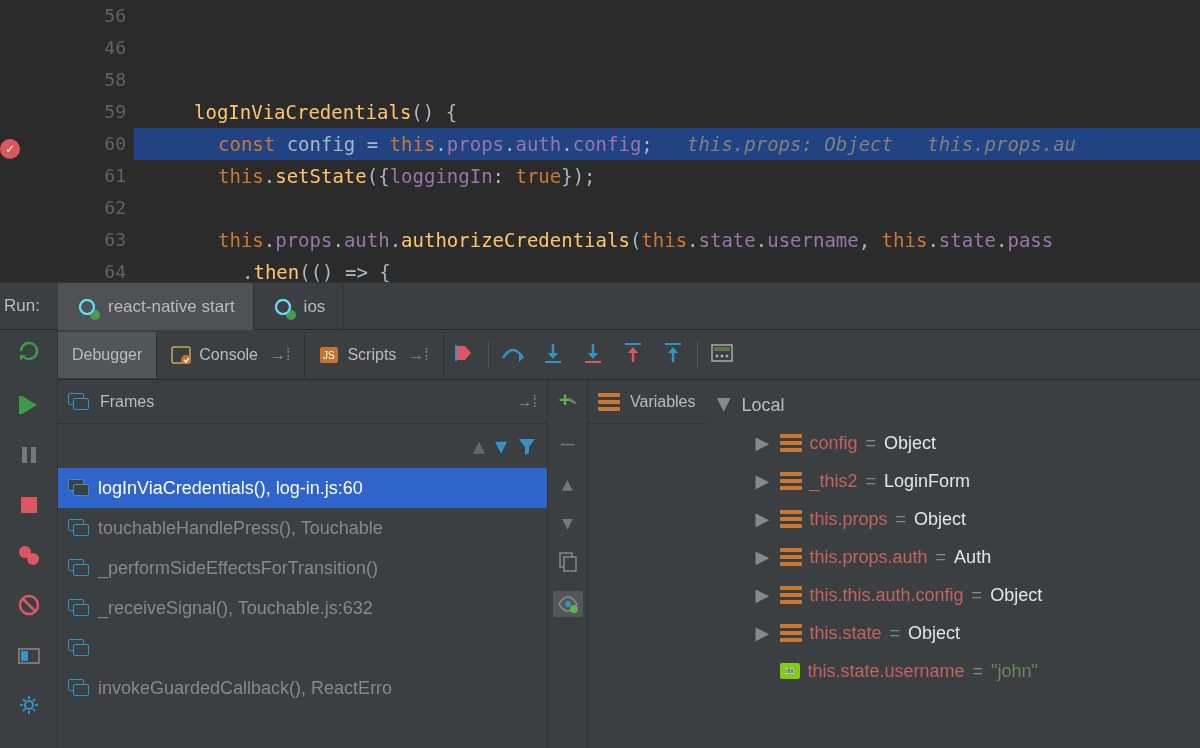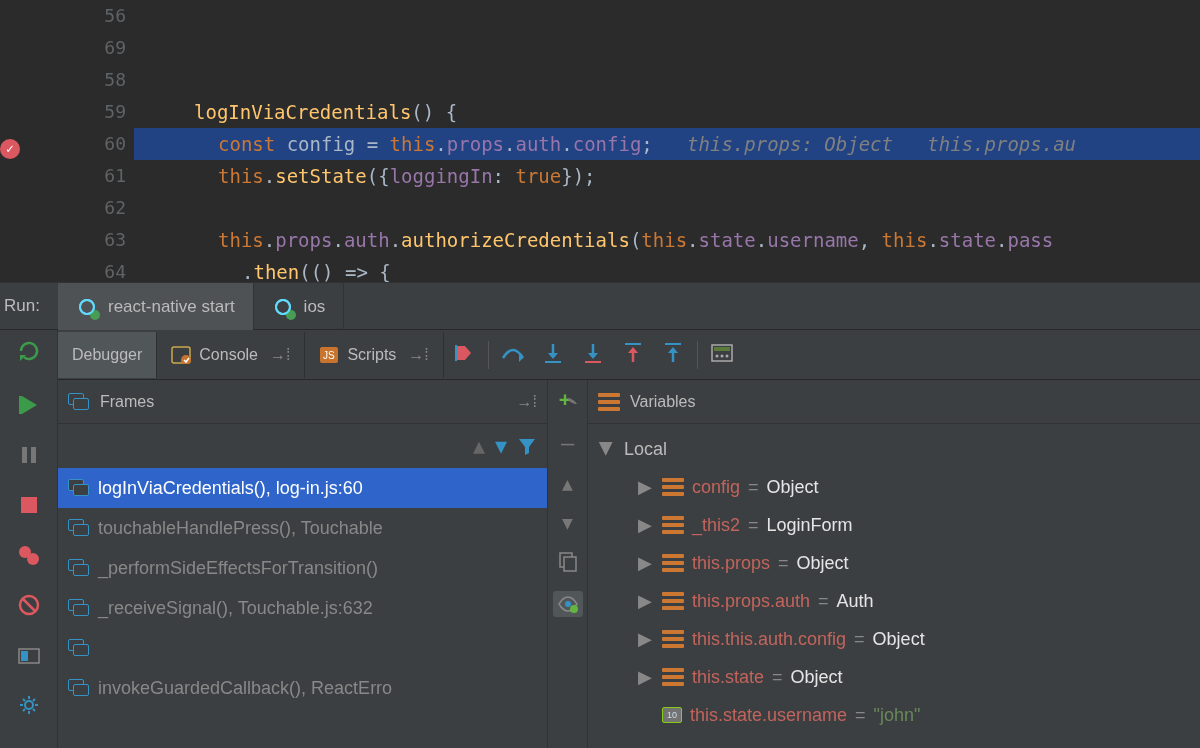--- a/index.html
+++ b/index.html
@@ -50,45 +50,45 @@
 .frame-list{flex:1;overflow:hidden}
 .frame-item{height:40px;display:flex;align-items:center;padding:12px 10px;gap:8px;font-family:"Segoe UI",Arial,sans-serif;font-size:18px;color:#888;white-space:nowrap}
 .frame-item.sel{background:#2f65ca;color:#fff}
 .stack-ico{width:22px;height:18px;position:relative;flex-shrink:0}
 .stack-ico span{position:absolute;width:16px;height:12px;border:1px solid #3592c4;background:#3c3f41;border-radius:2px}
 .stack-ico span:nth-child(1){left:0;top:0}
 .stack-ico span:nth-child(2){left:5px;top:5px}
 
 .mid-col{width:40px;background:#3c3f41;display:flex;flex-direction:column;align-items:center;padding-top:10px;gap:18px;border-right:1px solid #323232}
 
-.vars-panel{flex:1;background:#3c3f41;display:flex;flex-direction:column}
+.vars-panel{flex:1;background:#3c3f41;display:flex;flex-direction:row}
 .var-list{flex:1;padding:6px 0;font-family:"Segoe UI",Arial,sans-serif;font-size:18px}
 .var-row{height:38px;display:flex;align-items:center;gap:8px;padding-left:10px}
 .expander{color:#888;width:18px;text-align:center;cursor:pointer}
 .expander.down{transform:rotate(90deg);display:inline-block}
 .var-ico{width:22px;height:18px;display:flex;flex-direction:column;justify-content:space-between}
 .var-ico span{height:4px;background:#cc7832;border-radius:1px}
 .var-name{color:#c2645c}
 .var-eq{color:#888}
 .var-val{color:#e5e5e5}
 .var-str{color:#6a8759}
-.prim-ico{width:20px;height:16px;border:1px solid #84cc16;background:#737373;font-size:9px;color:#cde;display:flex;align-items:center;justify-content:center;border-radius:2px}
+.prim-ico{width:20px;height:16px;border:6px solid #84cc16;background:#737373;font-size:9px;color:#cde;display:flex;align-items:center;justify-content:center;border-radius:2px}
 
 svg{display:block}
 </style>
 </head>
 <body>
 
 <div class="editor">
   <div class="gutter-icons">
     <div class="bp">✓</div>
   </div>
   <div class="gutter" id="gutter">
       <div class="ln">56</div>
-      <div class="ln">69</div>
+      <div class="ln">46</div>
       <div class="ln">58</div>
       <div class="ln">59</div>
       <div class="ln">60</div>
       <div class="ln">61</div>
       <div class="ln">62</div>
       <div class="ln">63</div>
       <div class="ln">64</div>
     </div>
   <div class="code">
     <div class="line-hl"></div>

